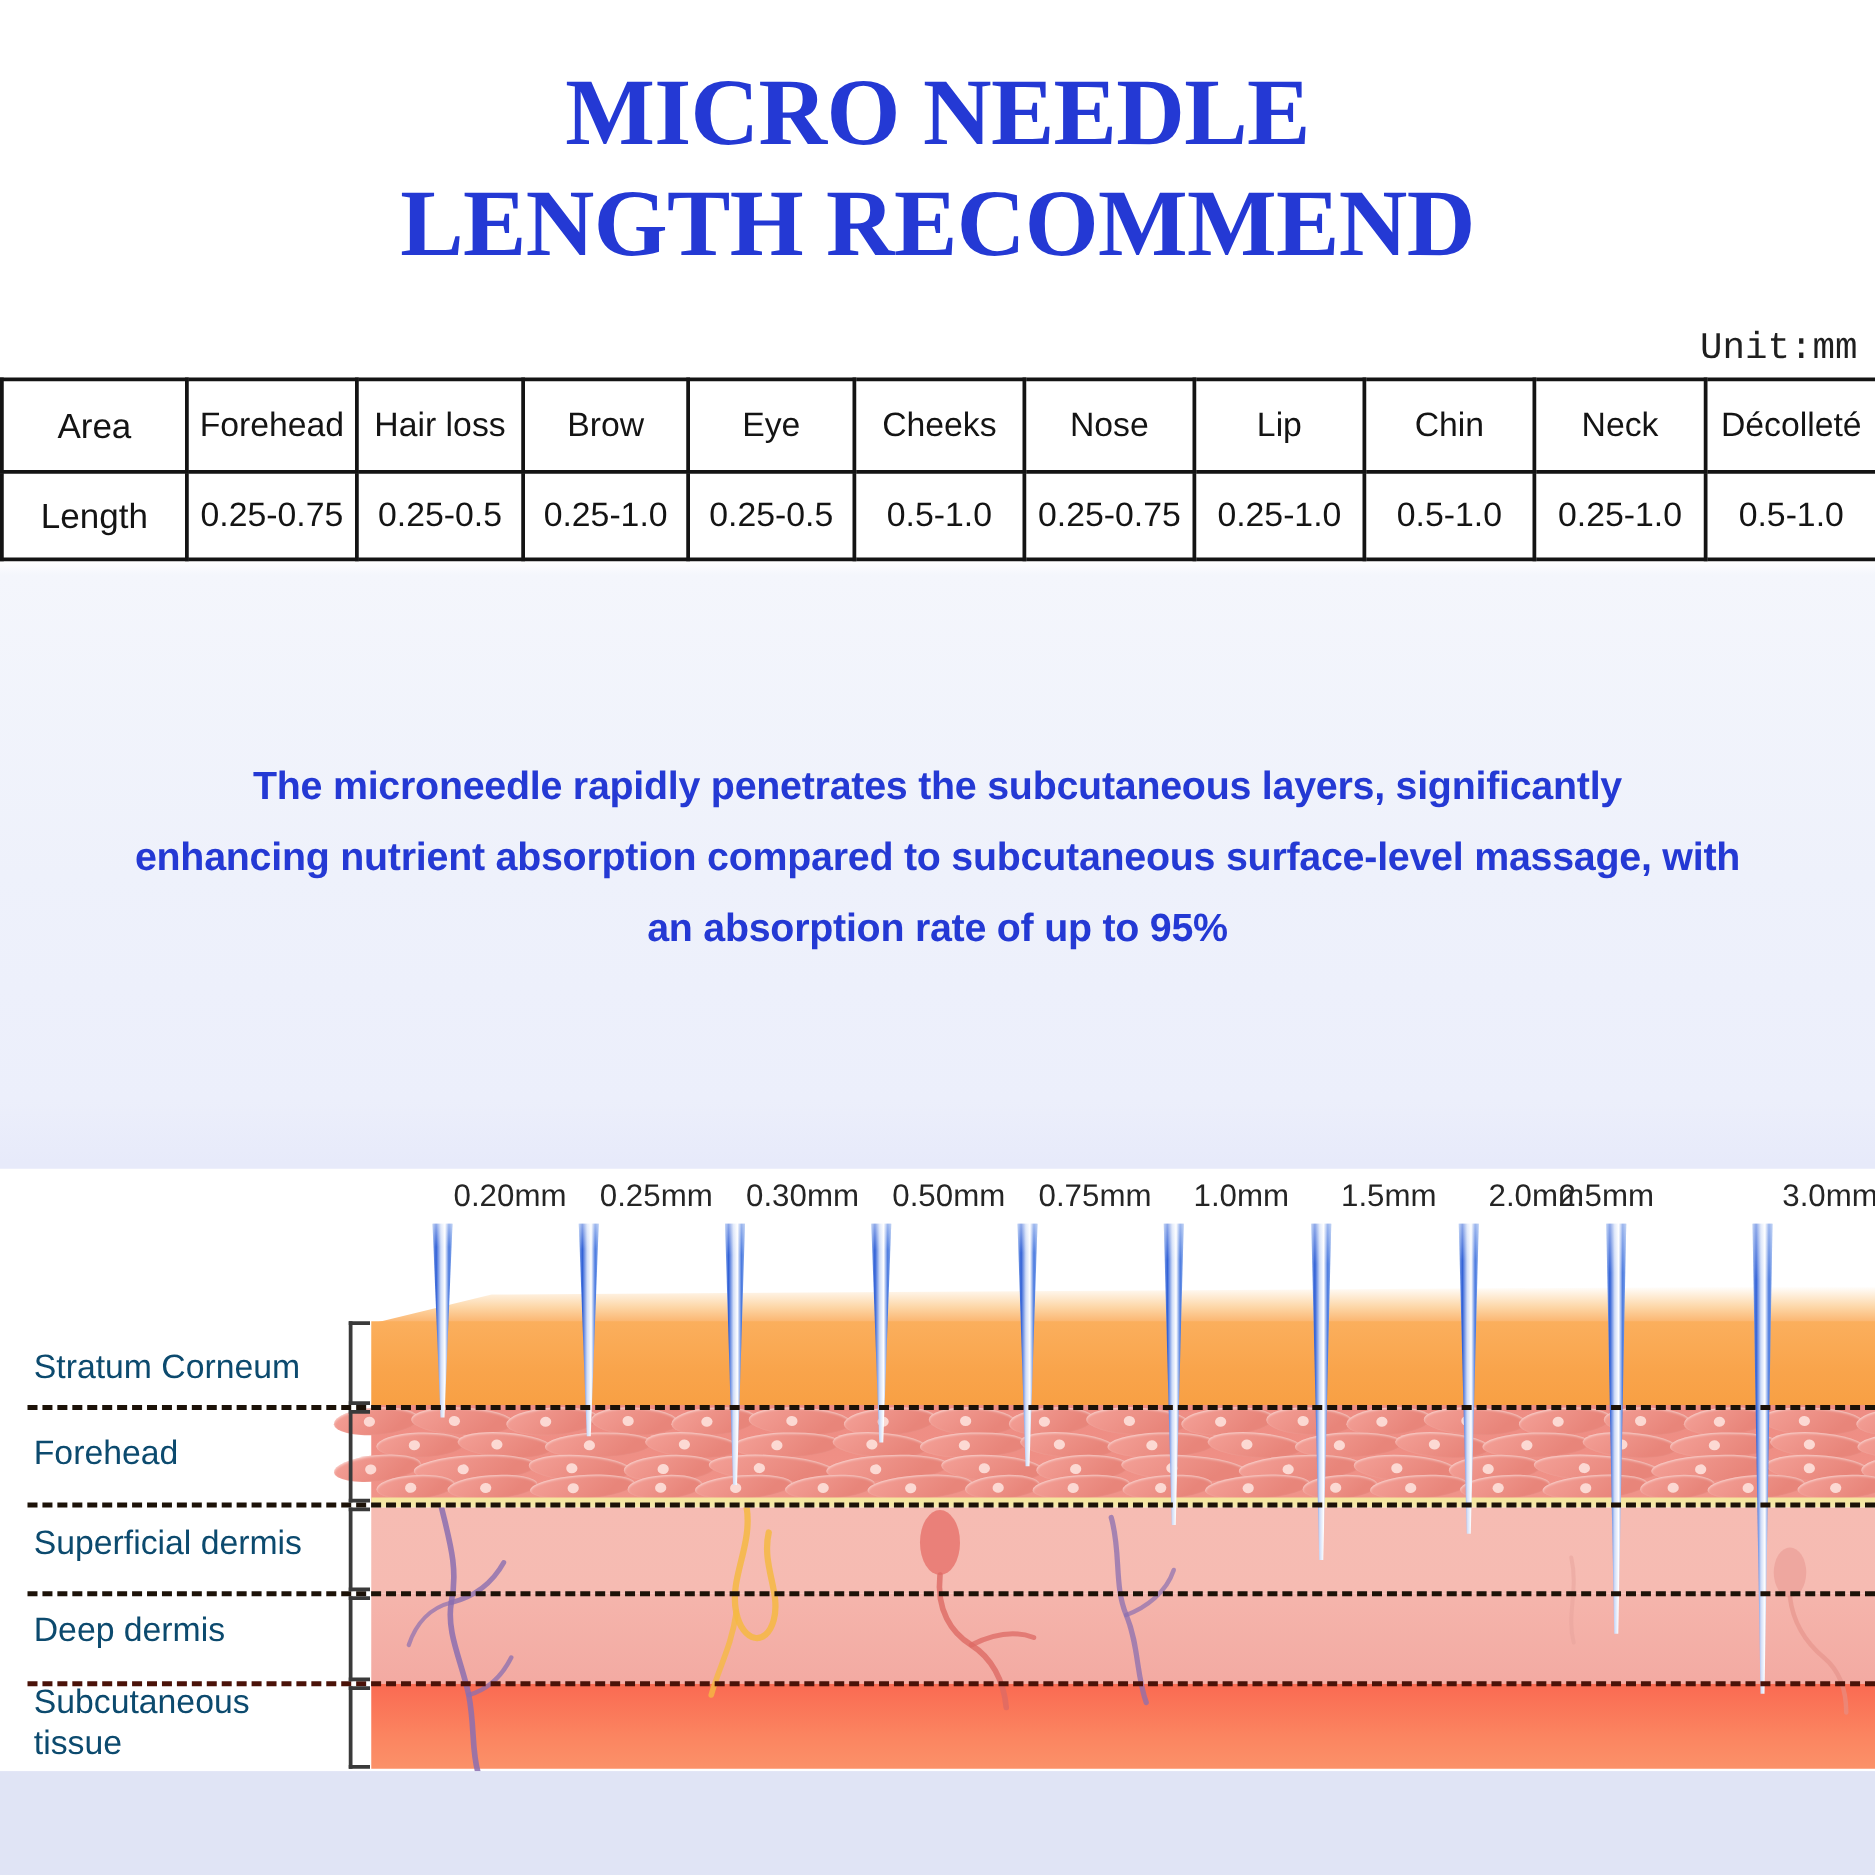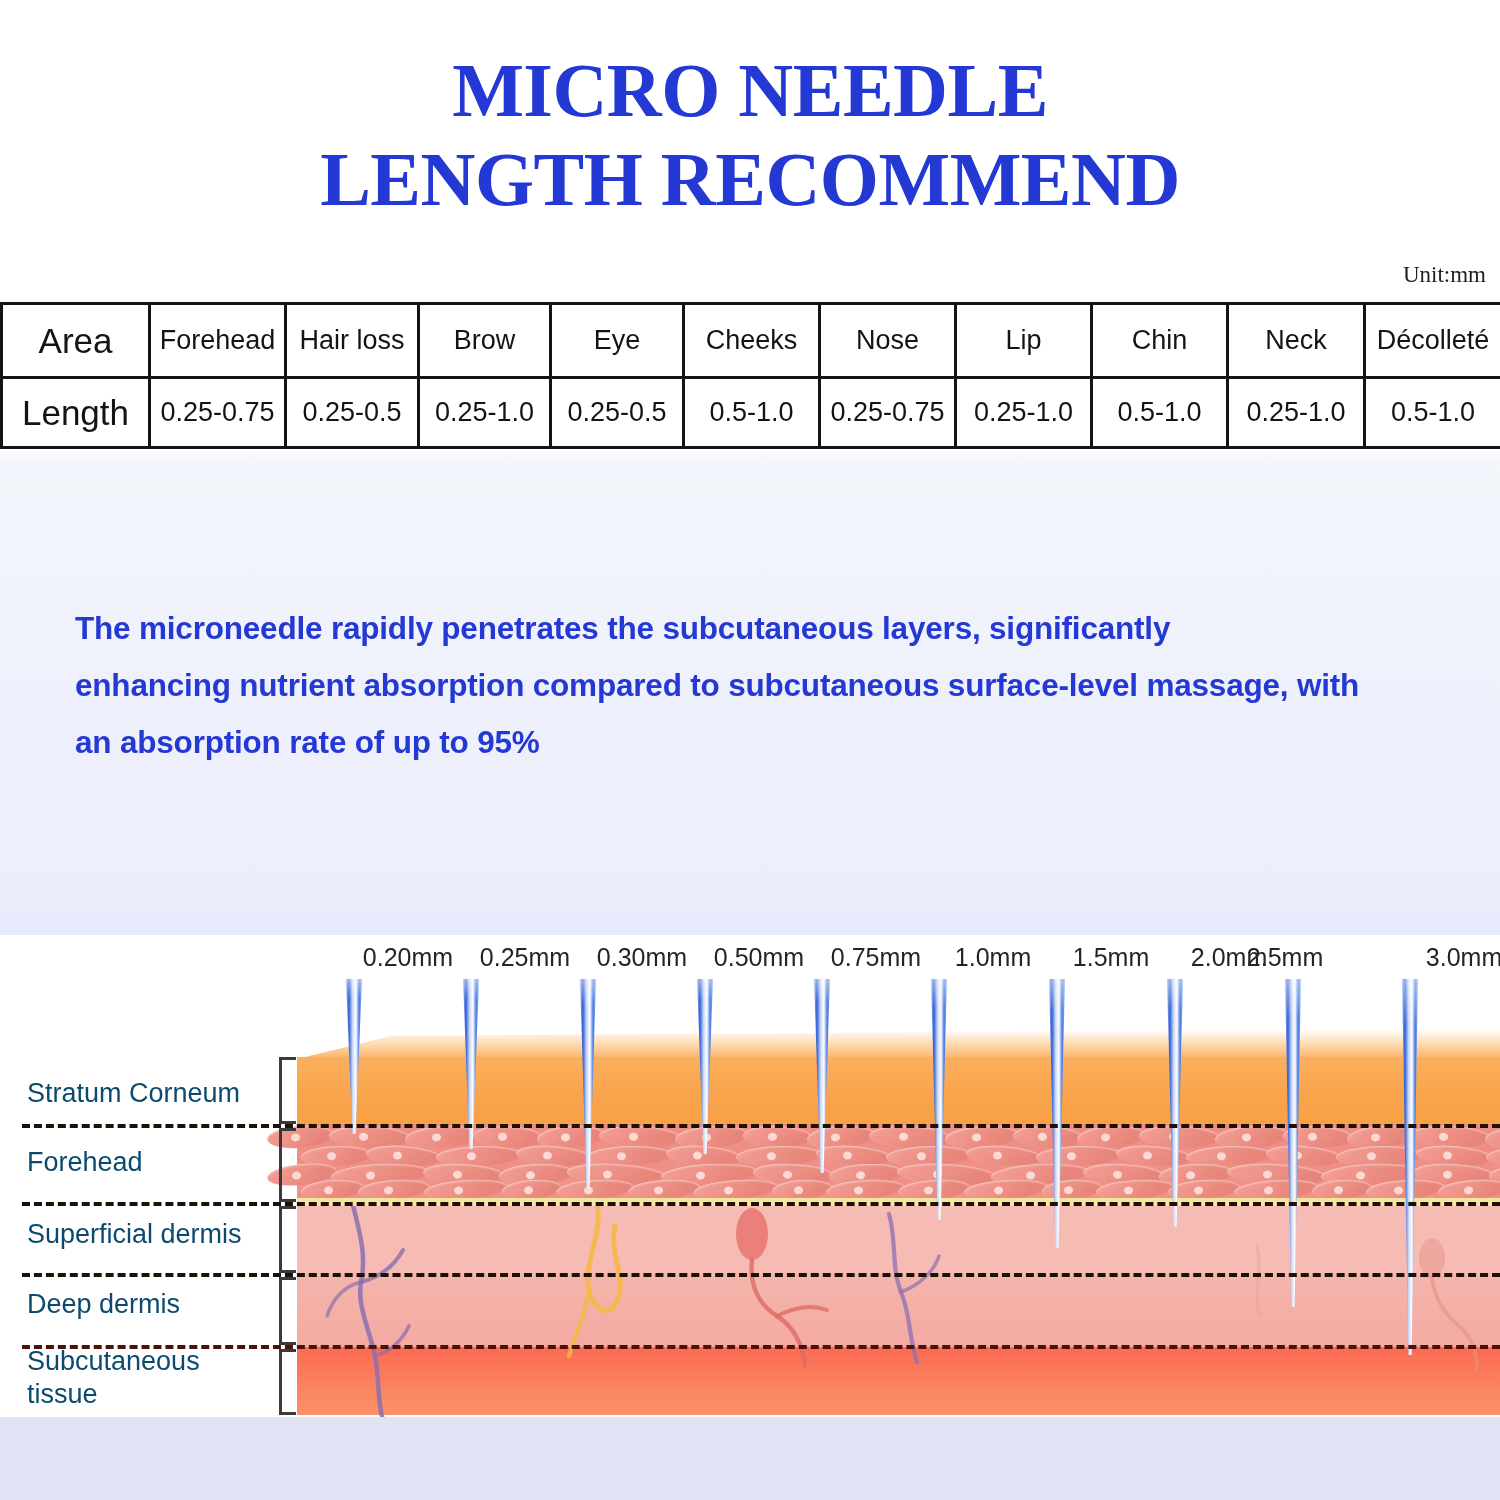--- a/index.html
+++ b/index.html
@@ -42,23 +42,23 @@
     white-space: nowrap;
   }
   .title-line.l1 { font-size: 76px; }
   .title-line.l2 { font-size: 76px; margin-top: 13px; }
 
   
   .unit-label {
     position: absolute;
     top: 262px;
     right: 14px;
-    font-size: 23px;
+    font-size: 30px;
     color: #1f1f1f;
-    font-family: Liberation Serif, serif;
+    font-family: Liberation Mono, monospace;
   }
 
   
   .spec-table {
     position: absolute;
     top: 302px;
     left: 0px;
     width: 1500px;
     border-collapse: collapse;
     background: #ffffff;
@@ -69,30 +69,31 @@
     text-align: center;
     vertical-align: middle;
     font-family: "Liberation Sans", sans-serif;
     color: #141414;
     height: 72px;
     font-size: 27px;
     padding: 0 2px;
     white-space: nowrap;
     overflow: hidden;
   }
-  .spec-table td.lbl { font-size: 35px; }
+  .spec-table td.lbl { font-size: 28px; }
   .spec-table tr.row-head td { height: 74px; }
   .spec-table tr.row-data td { height: 70px; }
 
   
   .para {
     position: absolute;
     top: 600px;
     left: 75px;
     width: 1350px;
+    text-align: center;
     color: #2439d4;
     font-family: "Liberation Sans", sans-serif;
     font-weight: bold;
     font-size: 31.5px;
     line-height: 57px;
     letter-spacing: -0.2px;
   }
 
   
   .diagram-panel {

